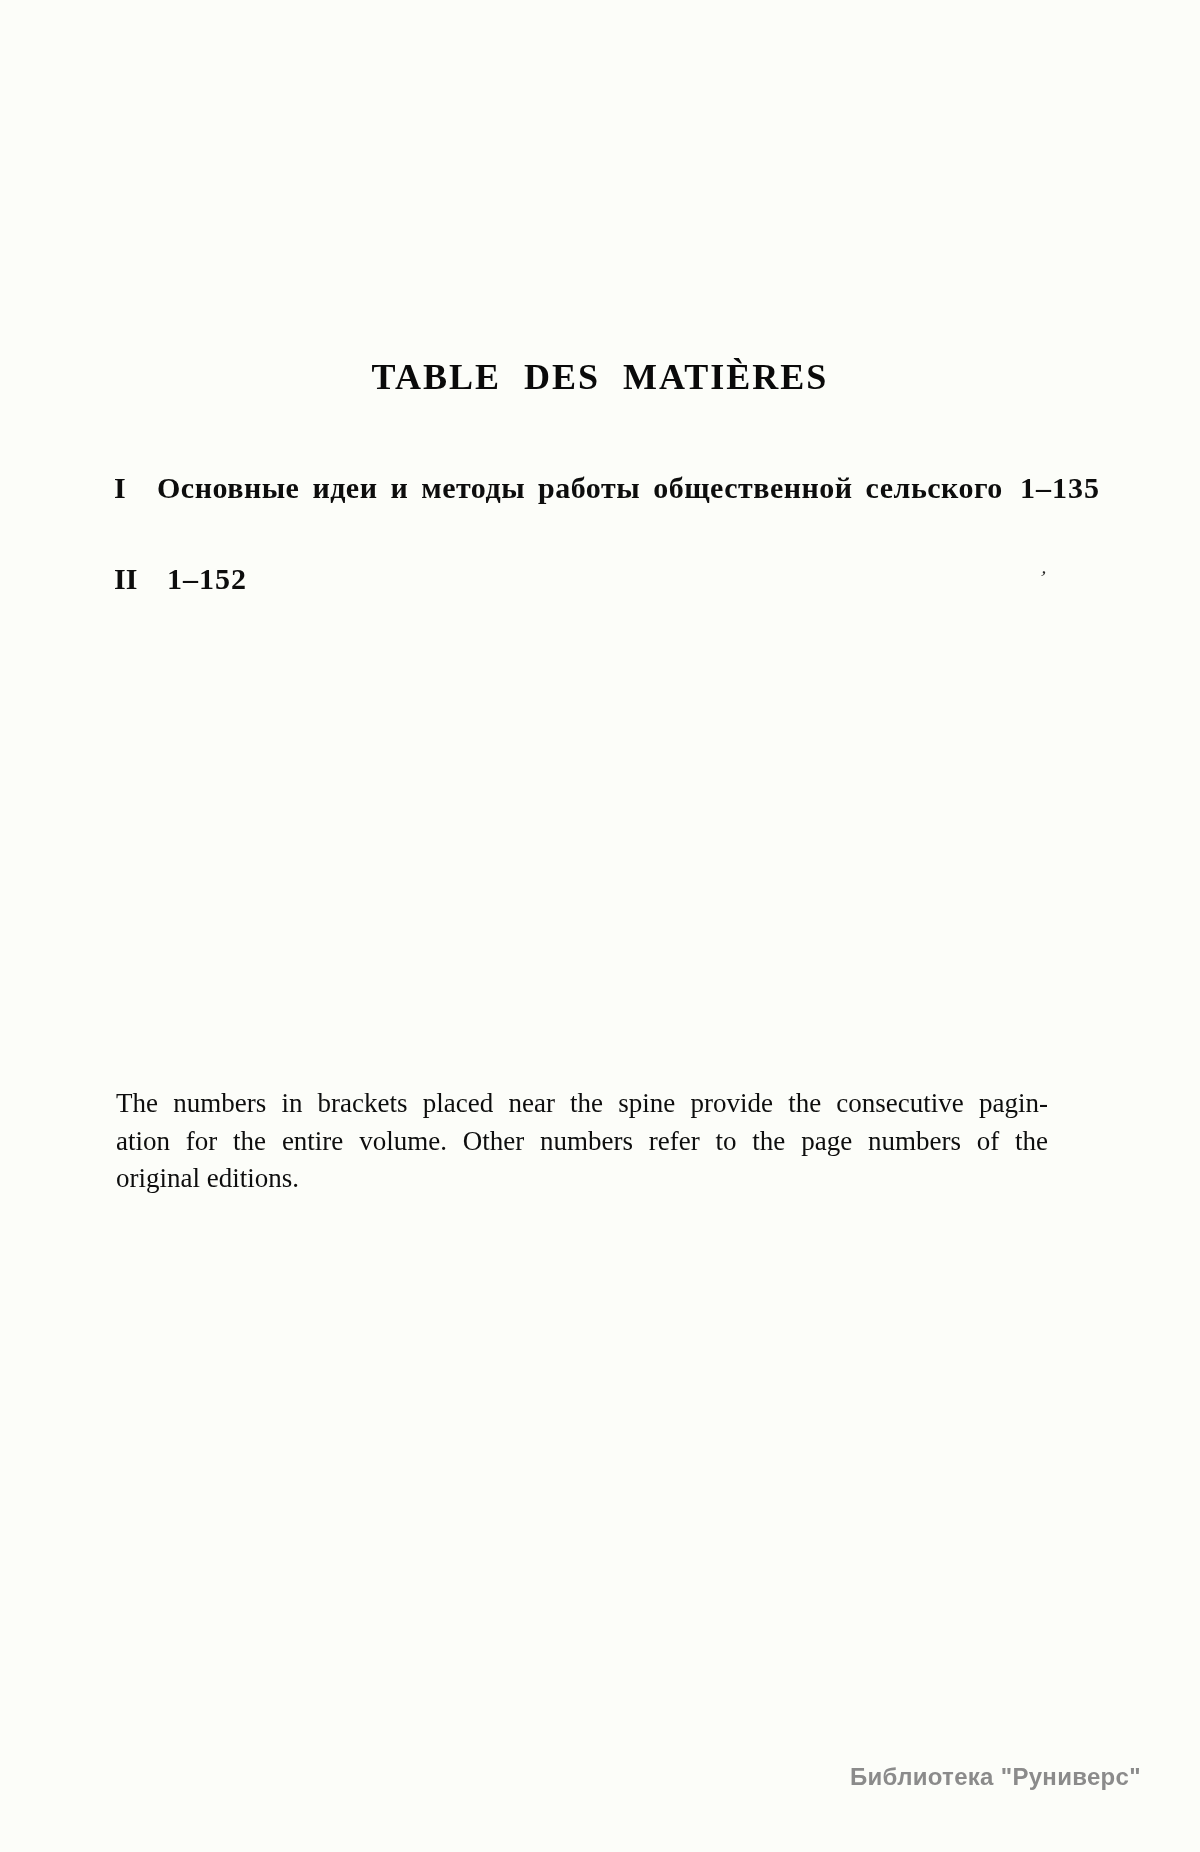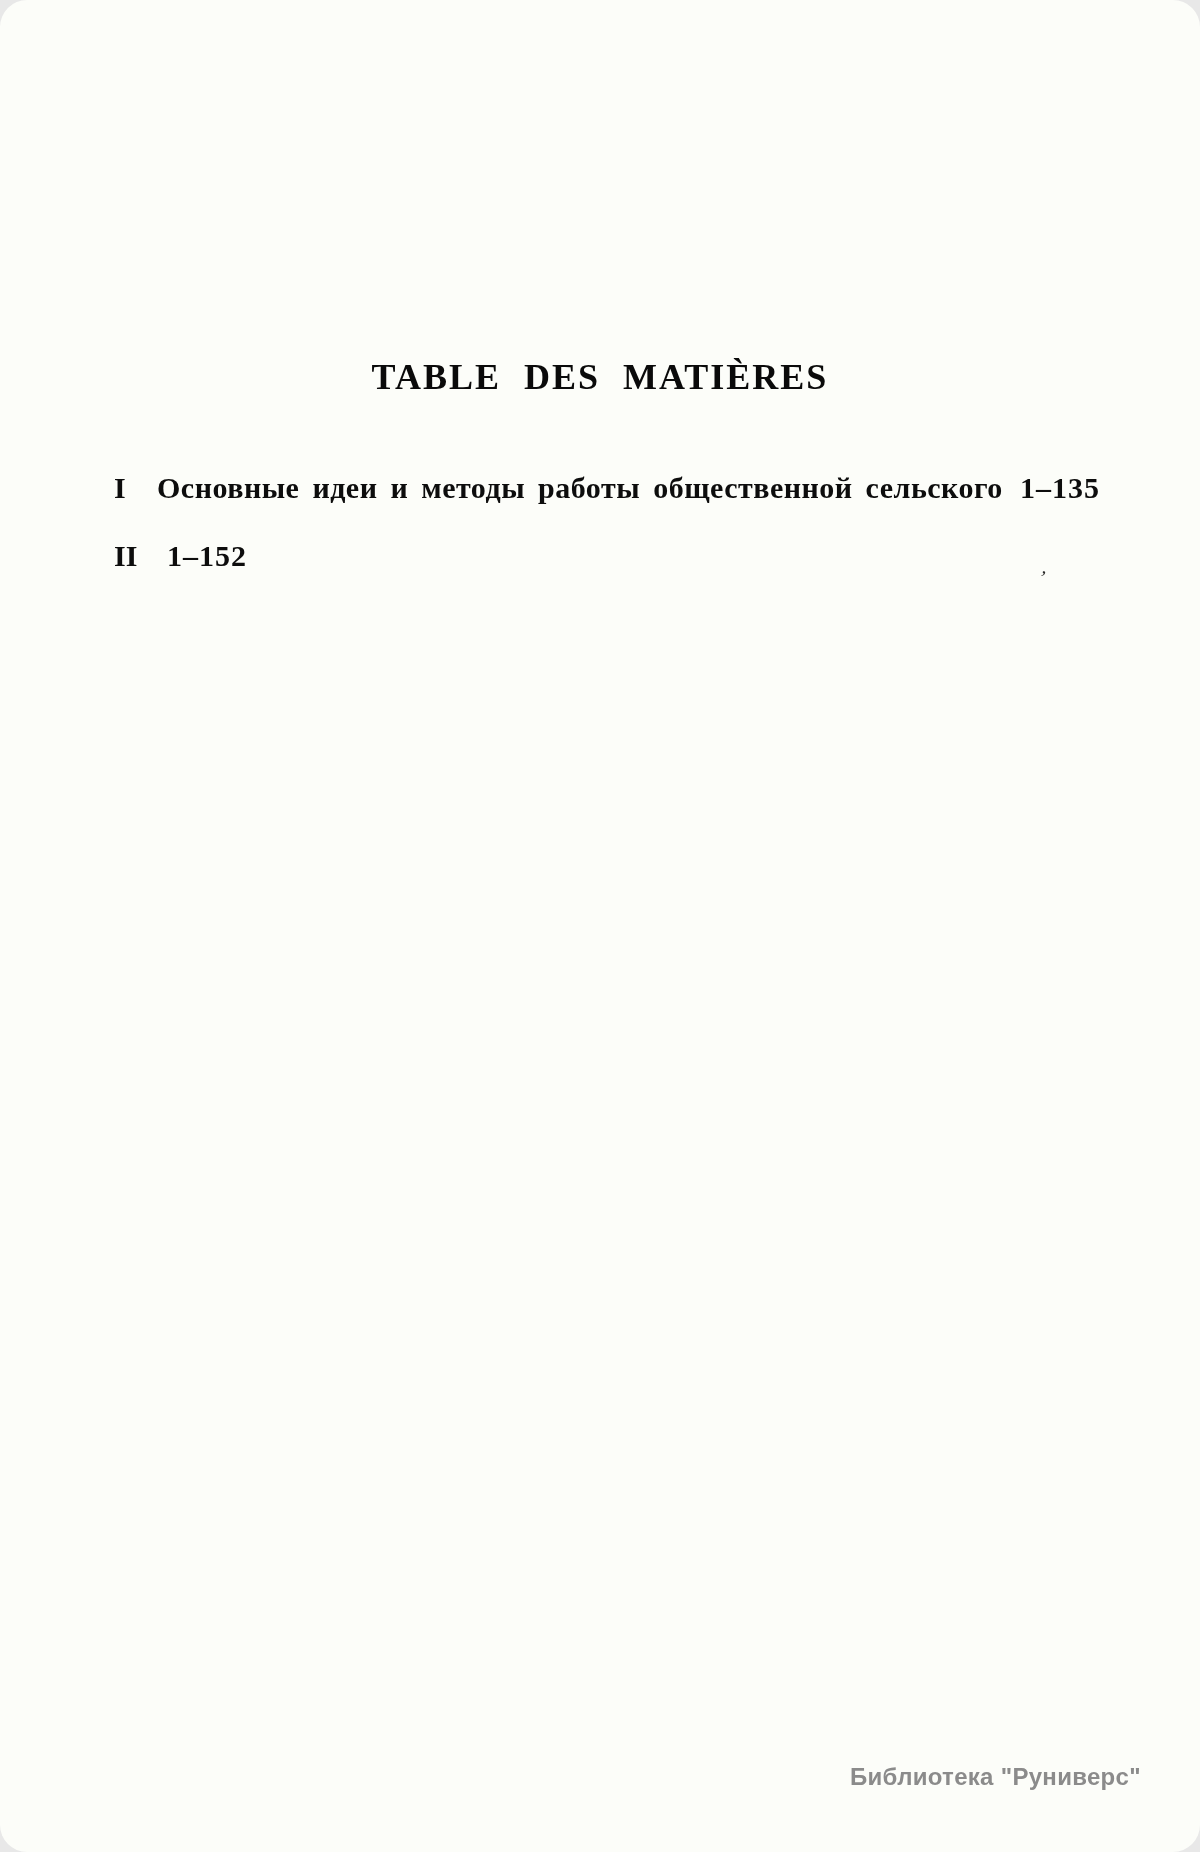--- a/index.html
+++ b/index.html
@@ -34,21 +34,21 @@
     position: absolute;
     left: 0;
     width: 100%;
     display: flex;
     align-items: baseline;
     font-size: 30px;
     font-weight: 600;
     line-height: 34px;
   }
   .toc-row-1 { top: 471px; }
-  .toc-row-2 { top: 539px; align-items: center; }
+  .toc-row-2 { top: 562px; align-items: center; }
   .toc-numeral {
     width: 43px;
     flex: 0 0 43px;
     font-weight: 700;
   }
   .toc-title {
     flex: 1 1 auto;
     letter-spacing: 0.5px;
     word-spacing: 5px;
     white-space: nowrap;
@@ -90,37 +90,42 @@
     top: 1763px;
     font-family: "Liberation Sans", "DejaVu Sans", sans-serif;
     font-size: 24px;
     font-weight: 700;
     letter-spacing: 0.3px;
   }
 </style>
 </head>
 <body>
 
-<div class="page" style="background: rgb(252, 253, 249); color: rgb(13, 13, 13); border-radius: 27px;">
+<div class="page" style="background: rgb(252, 253, 249); color: rgb(13, 13, 13);">
 
   <div class="title">TABLE DES MATIÈRES</div>
 
   <div class="toc">
 
     <div class="toc-row toc-row-1">
       <span class="toc-numeral">I</span>
       <span class="toc-title">Основные идеи и методы работы общественной сельского</span>
       <span class="toc-pages">1–135</span>
     </div>
 
     <div class="toc-row toc-row-2">
       <span class="toc-numeral">II</span>
       <span class="toc-pages">1–152</span>
     </div>
 
   </div>
 
   <span class="scan-mark">ʼ</span>
 
+  <div class="note">
+    <div class="note-line justified">The numbers in brackets placed near the spine provide the consecutive pagin-</div>
+    <div class="note-line justified">ation for the entire volume. Other numbers refer to the page numbers of the</div>
+    <div class="note-line">original editions.</div>
+  </div>
 
   <div class="watermark" style="color: rgb(139, 139, 139);">Библиотека "Руниверс"</div>
 
 </div>
 
 </body></html>

